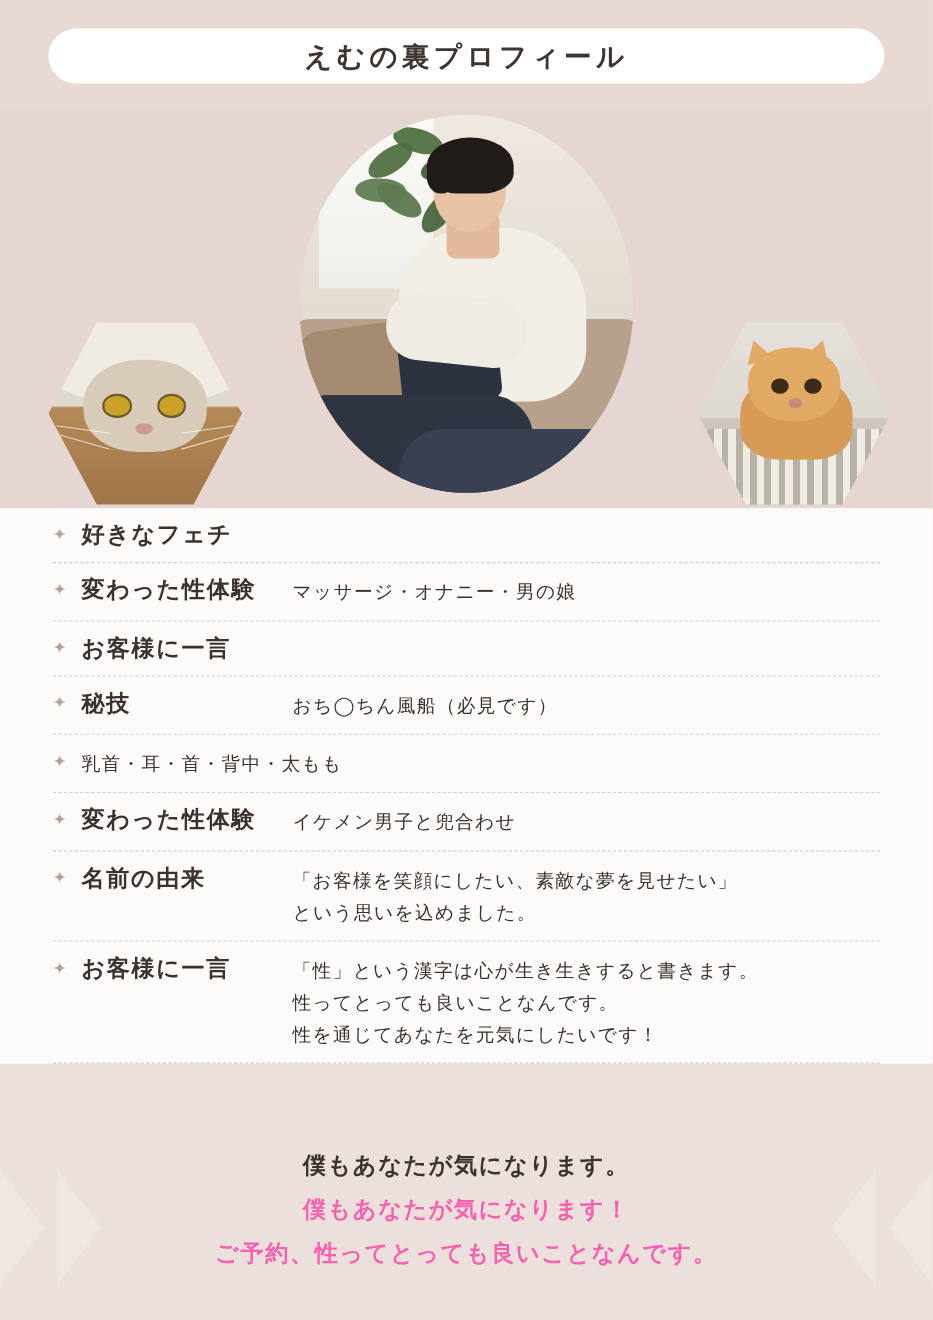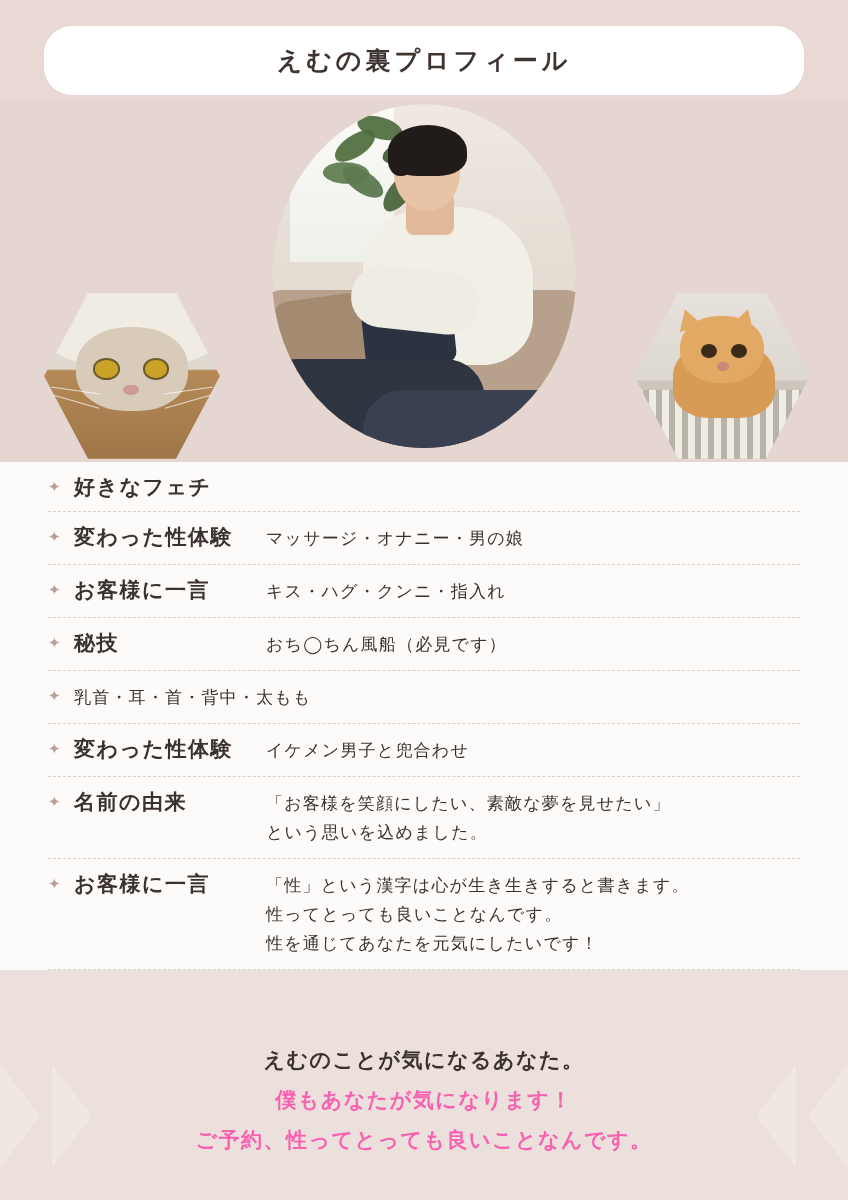--- a/index.html
+++ b/index.html
@@ -28,21 +28,21 @@
     position: absolute;
     top: 0; left: 0; right: 0;
     height: 98px;
     background: #e8d9d4;
   }
   .title-pill {
     position: absolute;
     top: 26px;
     left: 44px;
     width: 760px;
-    height: 69px;
+    height: 50px;
     background: #ffffff;
     border-radius: 28px;
     display: flex;
     align-items: center;
     justify-content: center;
   }
   .title-text {
     font-size: 25px;
     font-weight: 700;
     letter-spacing: 4px;
@@ -440,21 +440,20 @@
 
     <div class="row">
       <div class="star">✦</div>
       <div class="label">変わった性体験</div>
       <div class="value">マッサージ・オナニー・男の娘</div>
     </div>
 
     <div class="row">
       <div class="star">✦</div>
       <div class="label">お客様に一言</div>
-      <div class="value">キス・ハグ・クンニ・指入れ</div>
     </div>
 
     <div class="row">
       <div class="star">✦</div>
       <div class="label">秘技</div>
       <div class="value">おち◯ちん風船（必見です）</div>
     </div>
 
     <div class="row">
       <div class="star">✦</div>
@@ -483,19 +482,19 @@
     </div>
 
   </div>
 
   <div class="footer">
     <div class="chev r c1"></div>
     <div class="chev r c2"></div>
     <div class="chev l c3"></div>
     <div class="chev l c4"></div>
     <div class="footer-lines">
-      <div class="fl1">えむのことが気になるあなた。</div>
+      <div class="fl1">僕もあなたが気になります。</div>
       <div class="fl2">僕もあなたが気になります！</div>
       <div class="fl3">ご予約、性ってとっても良いことなんです。</div>
     </div>
   </div>
 
 </div>
 
 </body></html>

